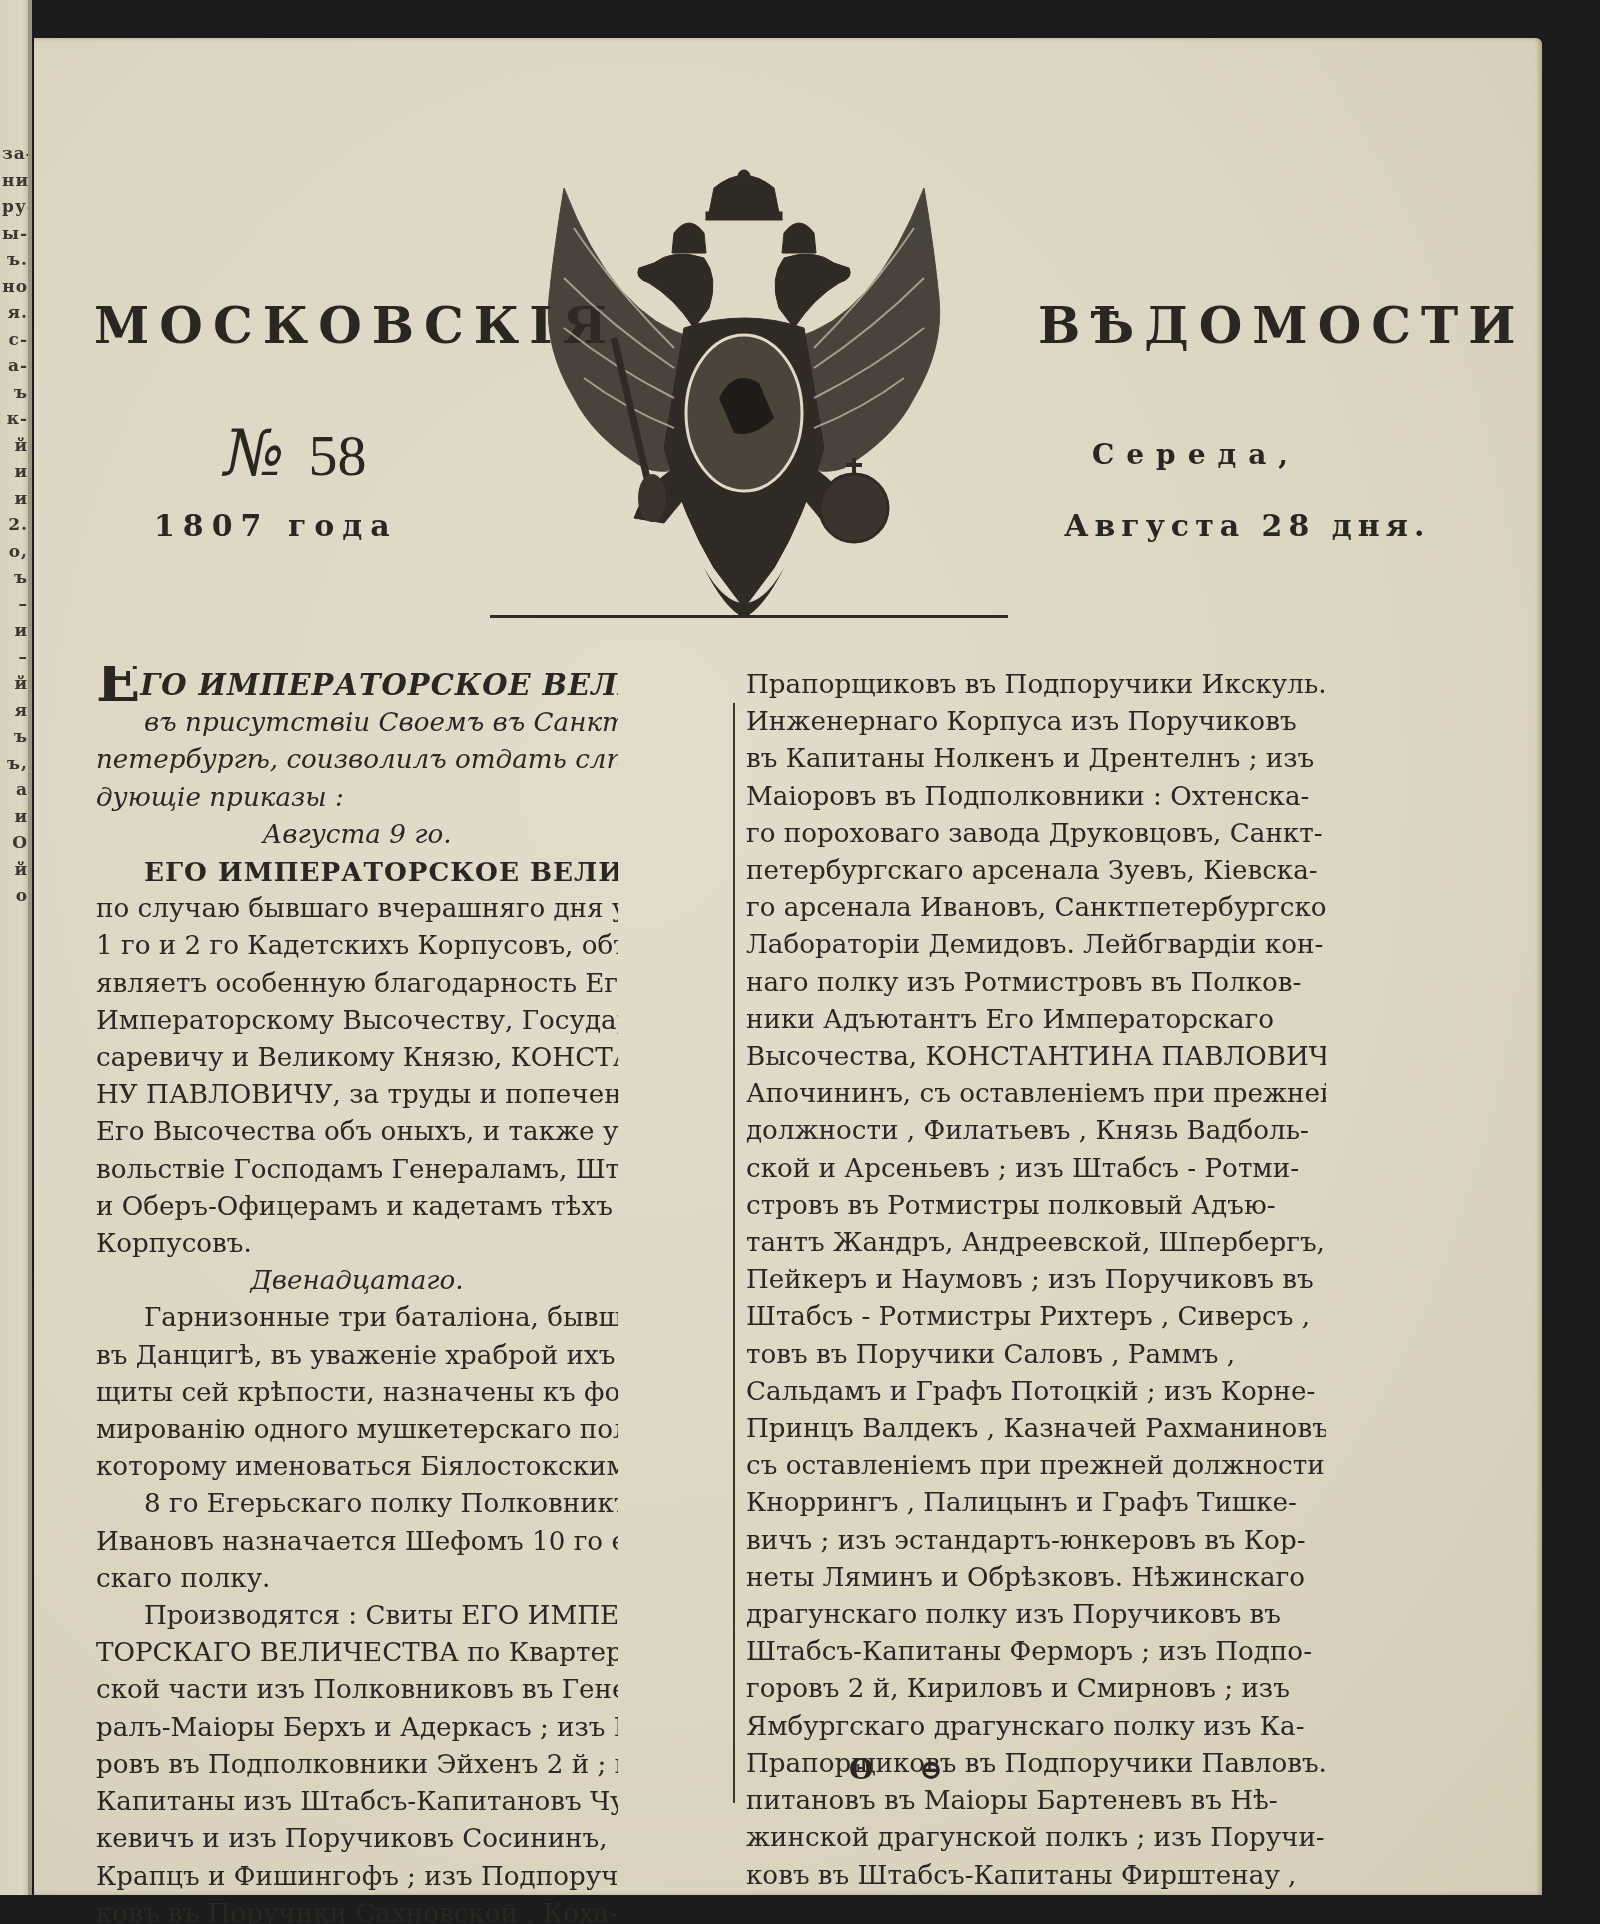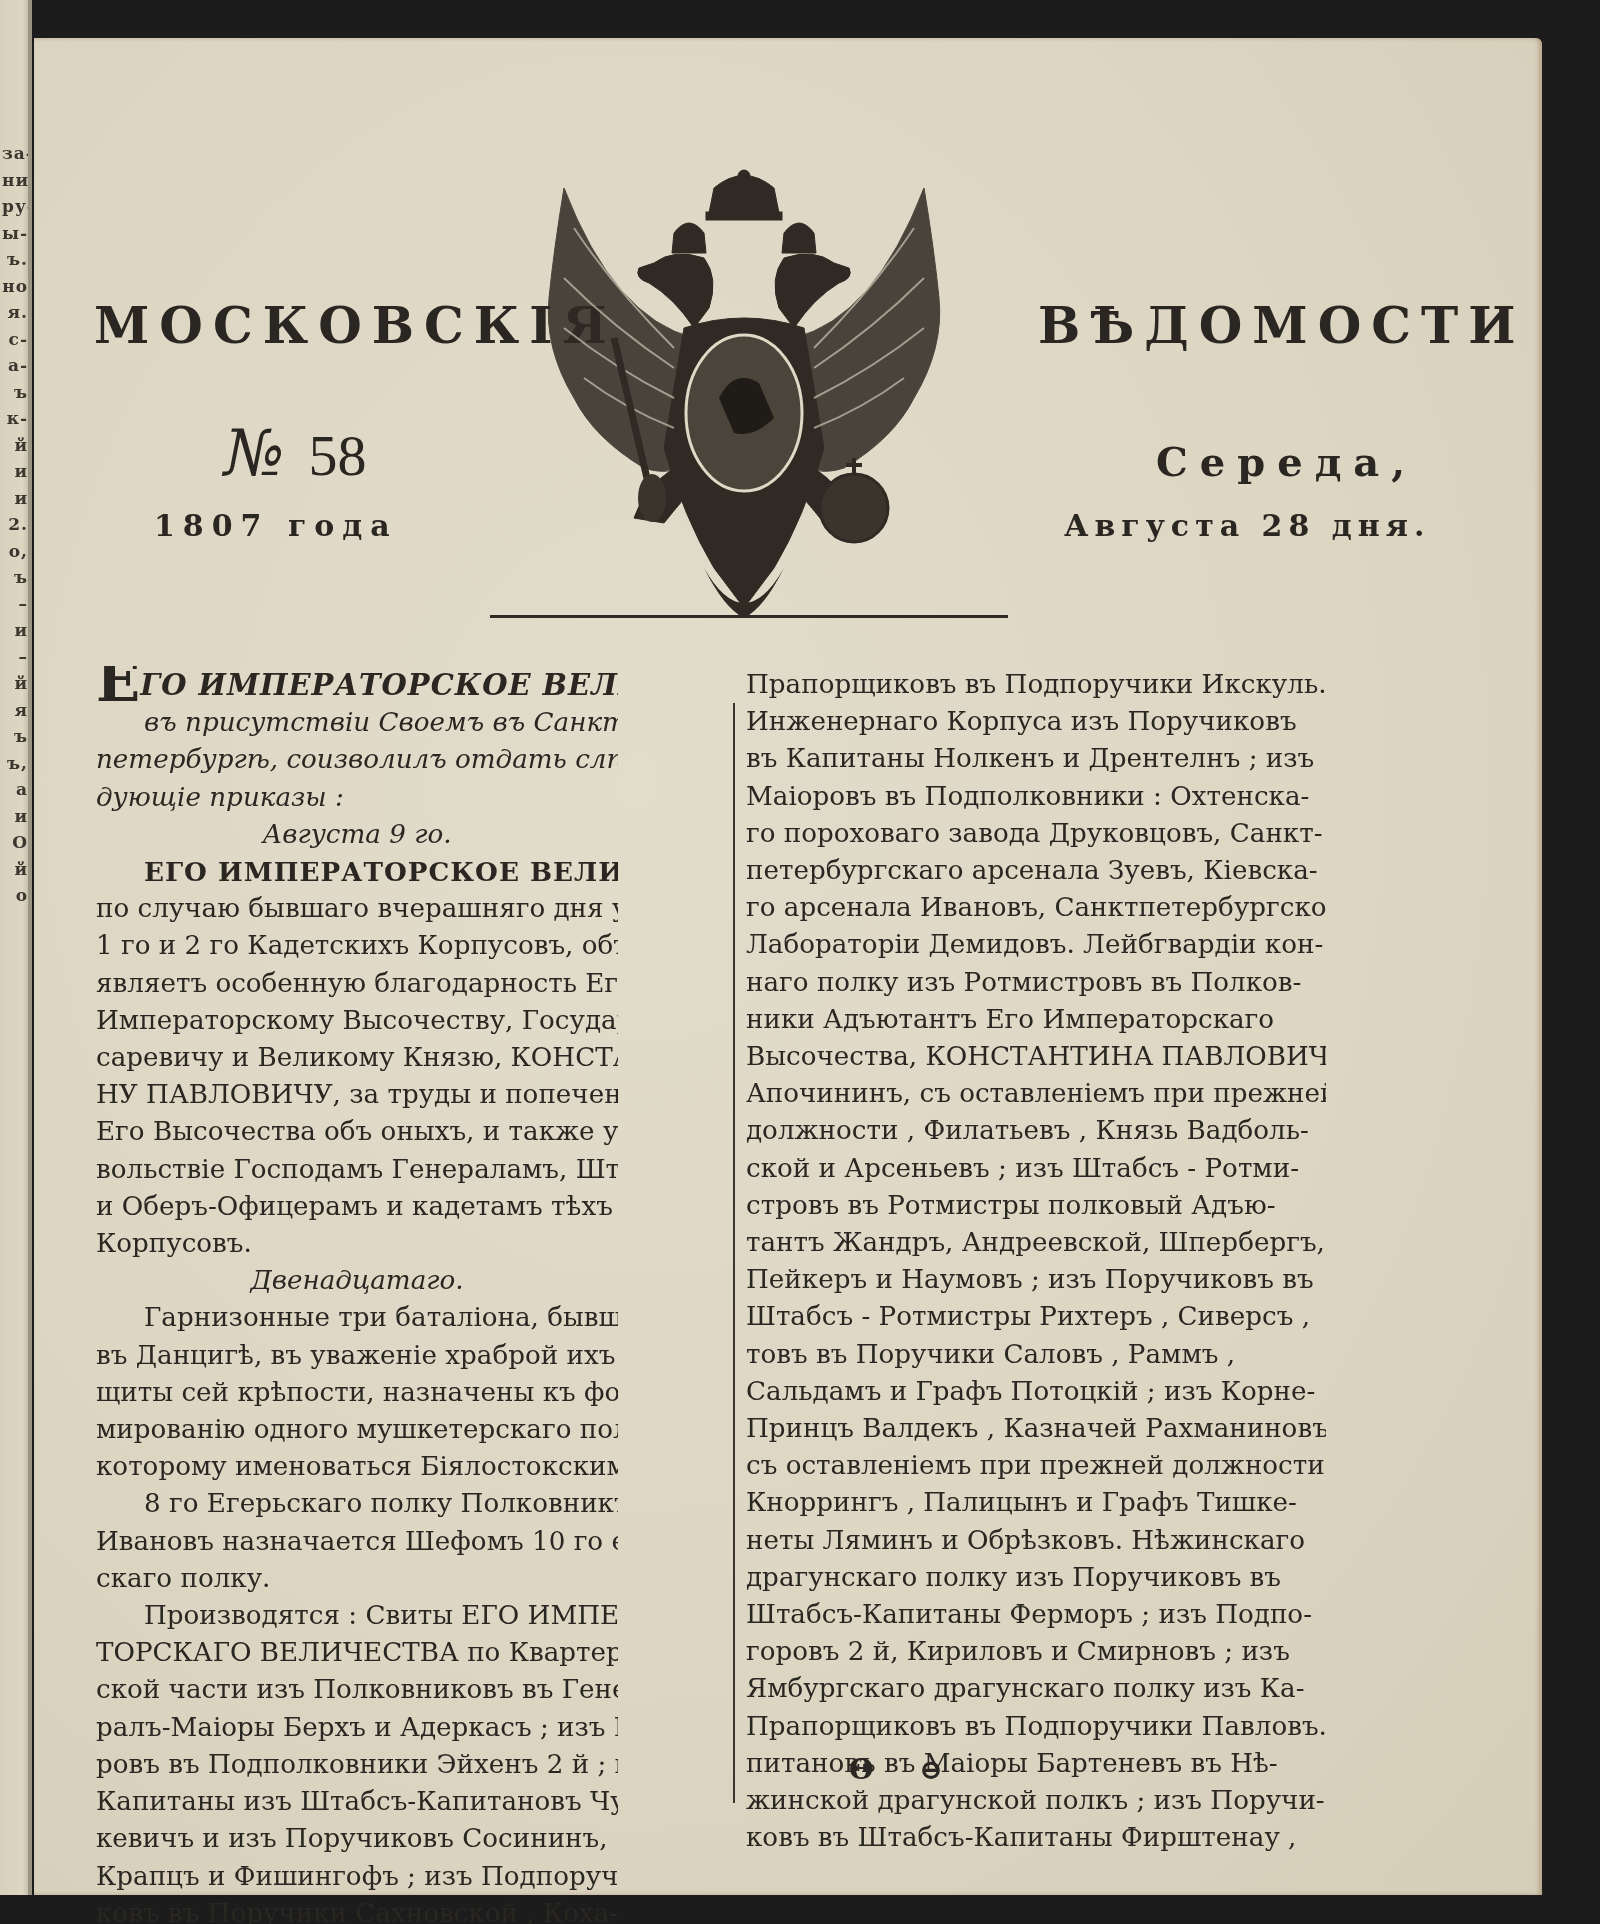--- a/index.html
+++ b/index.html
@@ -40,22 +40,22 @@
   }
   .title-left { left: 60px; }
   .title-right { left: 1004px; }
   .issue {
     position: absolute; left: 190px; top: 378px;
     font-size: 56px; color: #2a2621;
   }
   .issue .no { font-style: italic; font-family: "DejaVu Serif", serif; font-size: 64px; letter-spacing: -4px; }
   .issue .num { margin-left: 28px; font-family: "Liberation Serif", serif; font-size: 58px; }
   .weekday {
-    position: absolute; left: 1122px; top: 400px;
-    font-size: 40px; font-weight: bold; letter-spacing: 12px;
+    position: absolute; left: 1058px; top: 400px;
+    font-size: 28px; font-weight: bold; letter-spacing: 12px;
   }
   .year {
     position: absolute; left: 120px; top: 470px;
     font-size: 30px; letter-spacing: 8px; font-weight: bold;
   }
   .date {
     position: absolute; left: 998px; top: 470px;
     font-size: 30px; letter-spacing: 6px; font-weight: bold; margin-left: 32px;
   }
   .emblem {
@@ -246,20 +246,21 @@
     <span class="line">ской и Арсеньевъ ; изъ Штабсъ - Ротми-</span>
     <span class="line">стровъ въ Ротмистры полковый Адъю-</span>
     <span class="line">тантъ Жандръ, Андреевской, Шпербергъ,</span>
     <span class="line">Пейкеръ и Наумовъ ; изъ Поручиковъ въ</span>
     <span class="line">Штабсъ - Ротмистры Рихтеръ , Сиверсъ ,</span>
     <span class="line">товъ въ Поручики Саловъ , Раммъ ,</span>
     <span class="line">Сальдамъ и Графъ Потоцкій ; изъ Корне-</span>
     <span class="line">Принцъ Валдекъ , Казначей Рахманиновъ ,</span>
     <span class="line">съ оставленіемъ при прежней должности,</span>
     <span class="line">Кноррингъ , Палицынъ и Графъ Тишке-</span>
+    <span class="line">вичъ ; изъ эстандартъ-юнкеровъ въ Кор-</span>
     <span class="line">неты Ляминъ и Обрѣзковъ. Нѣжинскаго</span>
     <span class="line">драгунскаго полку изъ Поручиковъ въ</span>
     <span class="line">Штабсъ-Капитаны Ферморъ ; изъ Подпо-</span>
     <span class="line">горовъ 2 й, Кириловъ и Смирновъ ; изъ</span>
     <span class="line">Ямбургскаго драгунскаго полку изъ Ка-</span>
     <span class="line">Прапорщиковъ въ Подпоручики Павловъ.</span>
     <span class="line">питановъ въ Маіоры Бартеневъ въ Нѣ-</span>
     <span class="line">жинской драгунской полкъ ; изъ Поручи-</span>
     <span class="line">ковъ въ Штабсъ-Капитаны Фирштенау ,</span>
 

